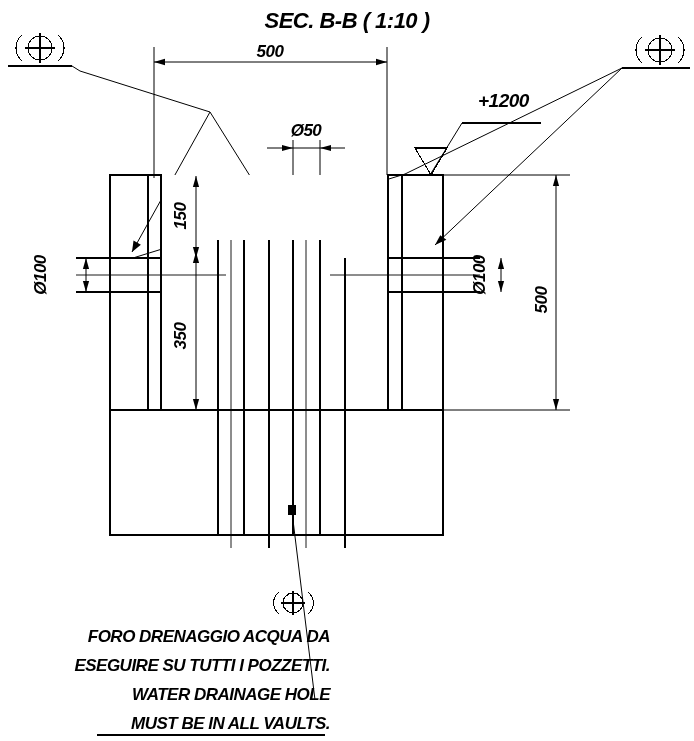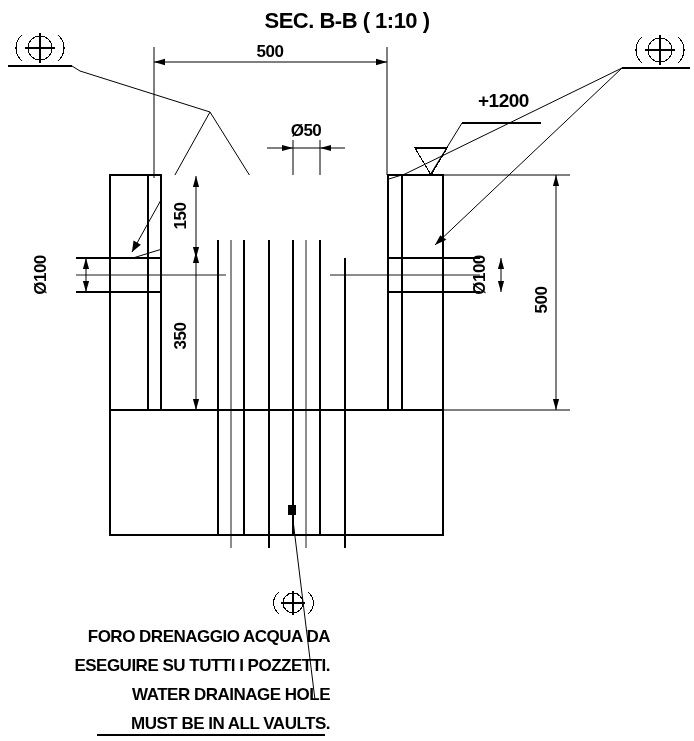--- a/index.html
+++ b/index.html
@@ -13,20 +13,21 @@
     font-family: "Liberation Sans", sans-serif;
     overflow: hidden;
     position: relative;
   }
   #drawing-root {
     position: absolute;
     left: 0;
     top: 0;
     width: 550px;
     height: 741px;
+    font-style: italic;
   }
   svg#cad {
     display: block;
     width: 694px;
     height: 741px;
     background: #ffffff;
   }
   .ln {
     stroke: #000000;
     stroke-width: 1.1;

